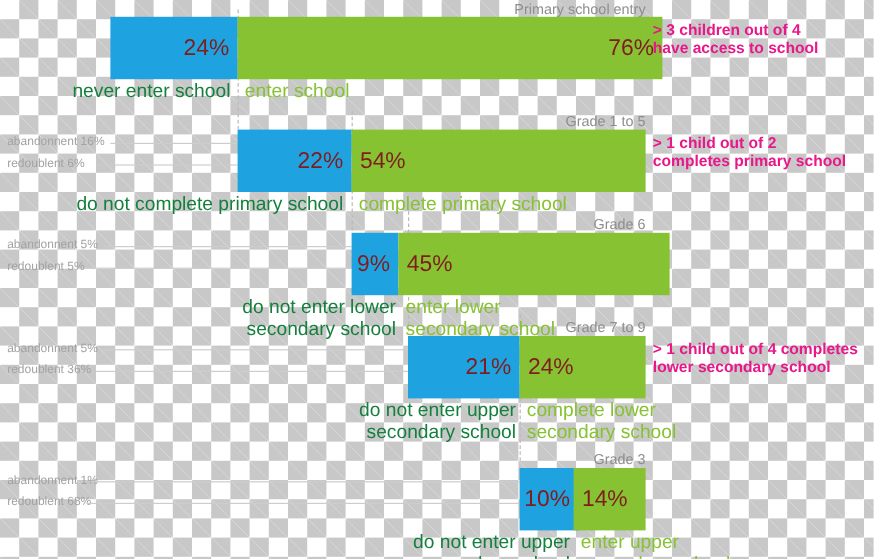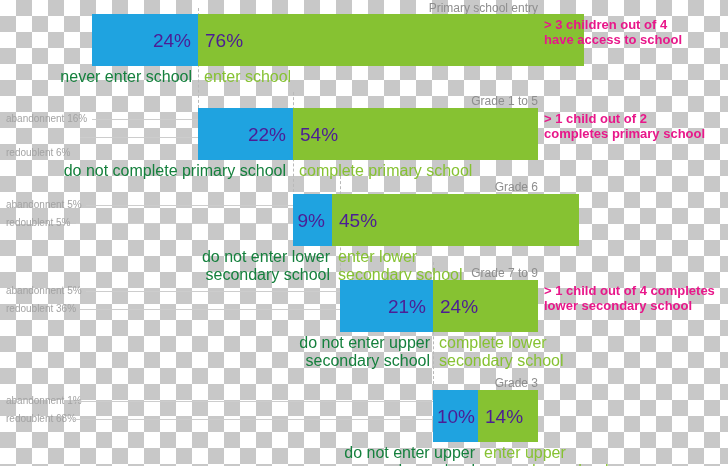--- a/index.html
+++ b/index.html
@@ -34,21 +34,21 @@
     position: absolute;
     top: 0;
     height: 52px;
     box-sizing: border-box;
     display: flex;
     align-items: center;
   }
   .bar.blue { background: #1fa3e0; justify-content: flex-end; }
   .bar.green { background: #86c232; justify-content: flex-start; }
   .bar-label {
-    color: #4c1d95;
+    color: #7f1d1d;
     font-size: 19px;
     line-height: 1;
     padding: 0 7px;
     white-space: nowrap;
     letter-spacing: 0px;
   }
   .grade-label {
     position: absolute;
     color: #8e8e8e;
     font-size: 12px;
@@ -99,37 +99,37 @@
   <div class="dash-line" style="left:293px; top:92px; height:100px;"></div>
   <div class="dash-line" style="left:340px; top:176px; height:100px;"></div>
   <div class="dash-line" style="left:433px; top:262px; height:122px;"></div>
 
   <div class="row" style="top:14px;">
     <div class="grade-label" style="left:338px; top:-12px; width:200px;">Primary school entry</div>
 
     <div class="bar blue" style="left:92px; width:106px;">
       <span class="bar-label">24%</span>
     </div>
-    <div class="bar green" style="left:198px; width:386px;">
+    <div class="bar green" style="left:198px; width:354px;justify-content:flex-end;">
       <span class="bar-label">76%</span>
     </div>
 
     <div class="cap blue-cap" style="left:0px; top:54px; width:192px;">never enter school</div>
     <div class="cap green-cap" style="left:204px; top:54px; width:300px;">enter school</div>
 
     <div class="pink-note" style="left:544px; top:3px; width:221px;">&gt; 3 children out of 4
 have access to school</div>
   </div>
 
   <div class="row" style="top:108px;">
     <div class="grade-label" style="left:338px; top:-13px; width:200px;">Grade 1 to 5</div>
 
     <div class="side-stat" style="left:6px; top:6px;">abandonnent 16%</div>
     <div class="leader" style="left:92px; top:11px; width:106px;"></div>
-    <div class="side-stat" style="left:6px; top:24px;margin-top:16px;">redoublent 6%</div>
+    <div class="side-stat" style="left:6px; top:24px;">redoublent 6%</div>
     <div class="leader" style="left:80px; top:29px; width:118px;"></div>
 
     <div class="bar blue" style="left:198px; width:95px;text-align:right;">
       <span class="bar-label">22%</span>
     </div>
     <div class="bar green" style="left:293px; width:245px;">
       <span class="bar-label">54%</span>
     </div>
 
     <div class="cap blue-cap" style="left:14px; top:54px; width:272px;">do not complete primary school</div>
@@ -143,21 +143,21 @@
     <div class="grade-label" style="left:338px; top:-13px; width:200px;">Grade 6</div>
 
     <div class="side-stat" style="left:6px; top:6px;">abandonnent 5%</div>
     <div class="leader" style="left:86px; top:11px; width:207px;"></div>
     <div class="side-stat" style="left:6px; top:24px;">redoublent 5%</div>
     <div class="leader" style="left:76px; top:29px; width:217px;"></div>
 
     <div class="bar blue" style="left:293px; width:39px;">
       <span class="bar-label">9%</span>
     </div>
-    <div class="bar green" style="left:332px; width:247px;">
+    <div class="bar green" style="left:332px; width:226px;">
       <span class="bar-label">45%</span>
     </div>
 
     <div class="cap blue-cap" style="left:100px; top:54px; width:230px;">do not enter lower
 secondary school</div>
     <div class="cap green-cap" style="left:338px; top:54px; width:250px;">enter lower
 secondary school</div>
 
     <div class="pink-note" style="left:544px; top:3px; width:184px;"></div>
   </div>

